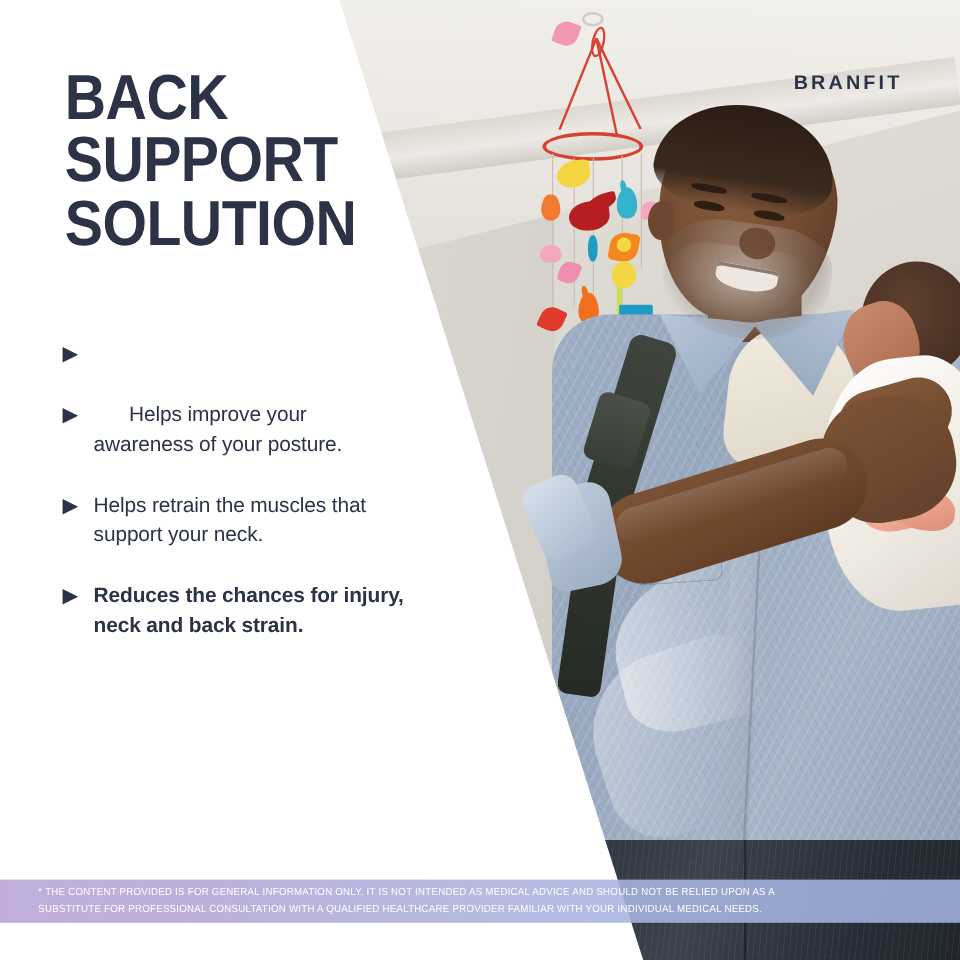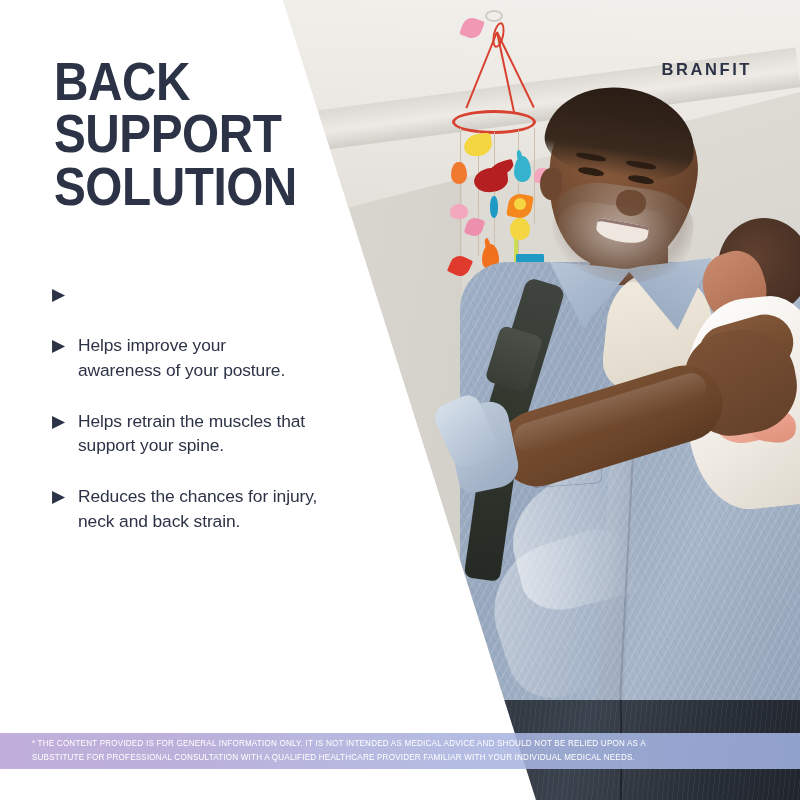--- a/index.html
+++ b/index.html
@@ -504,33 +504,33 @@
   </div>
 
   <div class="bullets">
 
     <div class="bullet-row">
       <span class="bullet-mark">▶</span>
     </div>
 
     <div class="bullet-row">
       <span class="bullet-mark">▶</span>
-      <span class="bullet-text" style="white-space:pre-line;">Helps improve your
+      <span class="bullet-text" style="white-space:pre-line;text-align:center;">Helps improve your
 awareness of your posture.</span>
     </div>
 
     <div class="bullet-row">
       <span class="bullet-mark">▶</span>
       <span class="bullet-text" style="white-space:pre-line;">Helps retrain the muscles that
-support your spine.</span>
+support your neck.</span>
     </div>
 
     <div class="bullet-row">
       <span class="bullet-mark">▶</span>
-      <span class="bullet-text" style="white-space:pre-line;">Reduces the chances for injury,
+      <span class="bullet-text" style="white-space:pre-line;font-weight:bold;">Reduces the chances for injury,
 neck and back strain.</span>
     </div>
 
   </div>
 
   <div class="disclaimer">
     <div class="disclaimer-text">* THE CONTENT PROVIDED IS FOR GENERAL INFORMATION ONLY. IT IS NOT INTENDED AS MEDICAL ADVICE AND SHOULD NOT BE RELIED UPON AS A
 SUBSTITUTE FOR PROFESSIONAL CONSULTATION WITH A QUALIFIED HEALTHCARE PROVIDER FAMILIAR WITH YOUR INDIVIDUAL MEDICAL NEEDS.</div>
   </div>
 

